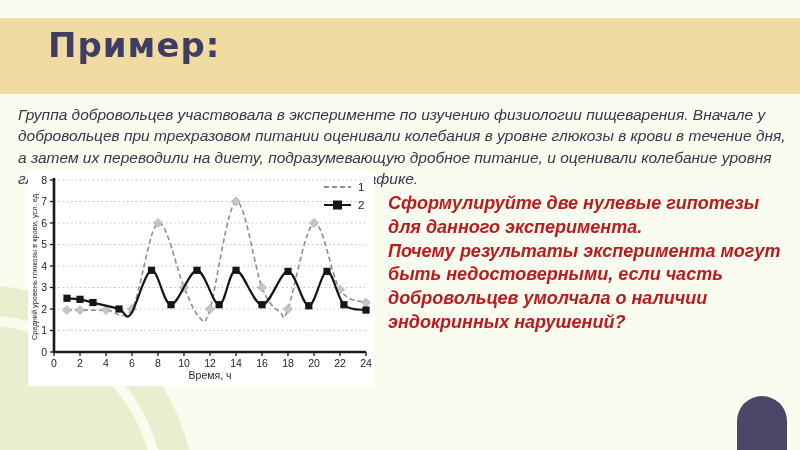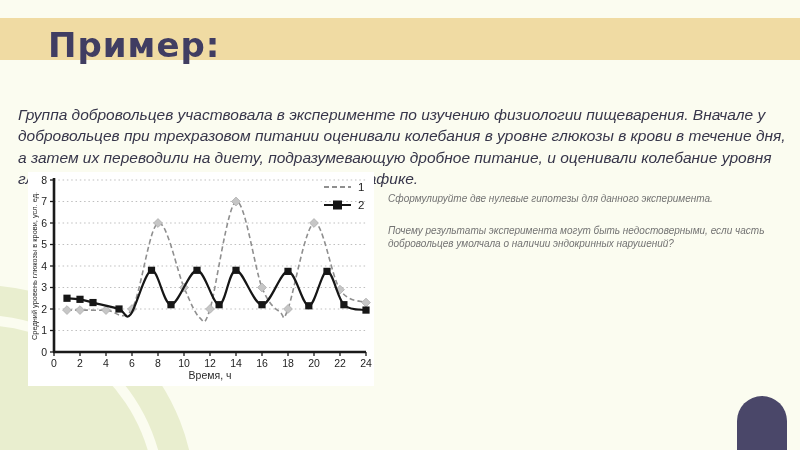--- a/index.html
+++ b/index.html
@@ -2,43 +2,43 @@
 <html><head>
 <meta charset="utf-8">
 <style>
   html,body{margin:0;padding:0;}
   body{
     width:800px;height:450px;position:relative;overflow:hidden;
     background:#fbfcf0;
     font-family:"Liberation Sans", sans-serif;
   }
   .top-band{
-    position:absolute;left:0;top:18px;width:800px;height:42px;
+    position:absolute;left:0;top:18px;width:800px;height:76px;
     background:#f0dba3;
   }
   .page-title{
     position:absolute;left:48px;top:7px;
     font-family:"DejaVu Sans", sans-serif;
     font-weight:bold;font-size:34px;letter-spacing:1px;
     color:#403d62;
   }
   .intro{
     position:absolute;left:18px;top:104px;width:774px;
     font-size:15.5px;font-style:italic;color:#37364a;line-height:1.38;
   }
   .chart-panel{
     position:absolute;left:28px;top:172px;width:346px;height:214px;
     background:#ffffff;z-index:3;
   }
   .questions{
     position:absolute;left:388px;top:192px;width:402px;
-    font-size:10px;font-style:italic;font-weight:normal;color:#737373;
+    font-size:18px;font-style:italic;font-weight:bold;color:#b91c1c;
     line-height:1.32;z-index:3;
   }
-  .questions .q2{margin-top:19px;}
+  .questions .q2{}
   .decor-disc{
     position:absolute;left:-195px;top:325px;width:350px;height:350px;
     border-radius:50%;background:#e9eecf;z-index:1;
   }
   .decor-ring{
     position:absolute;left:-235px;top:285px;width:430px;height:430px;
     border-radius:50%;border:30px solid #e9eecf;box-sizing:border-box;
     background:transparent;z-index:1;
   }
   .corner-pill{

